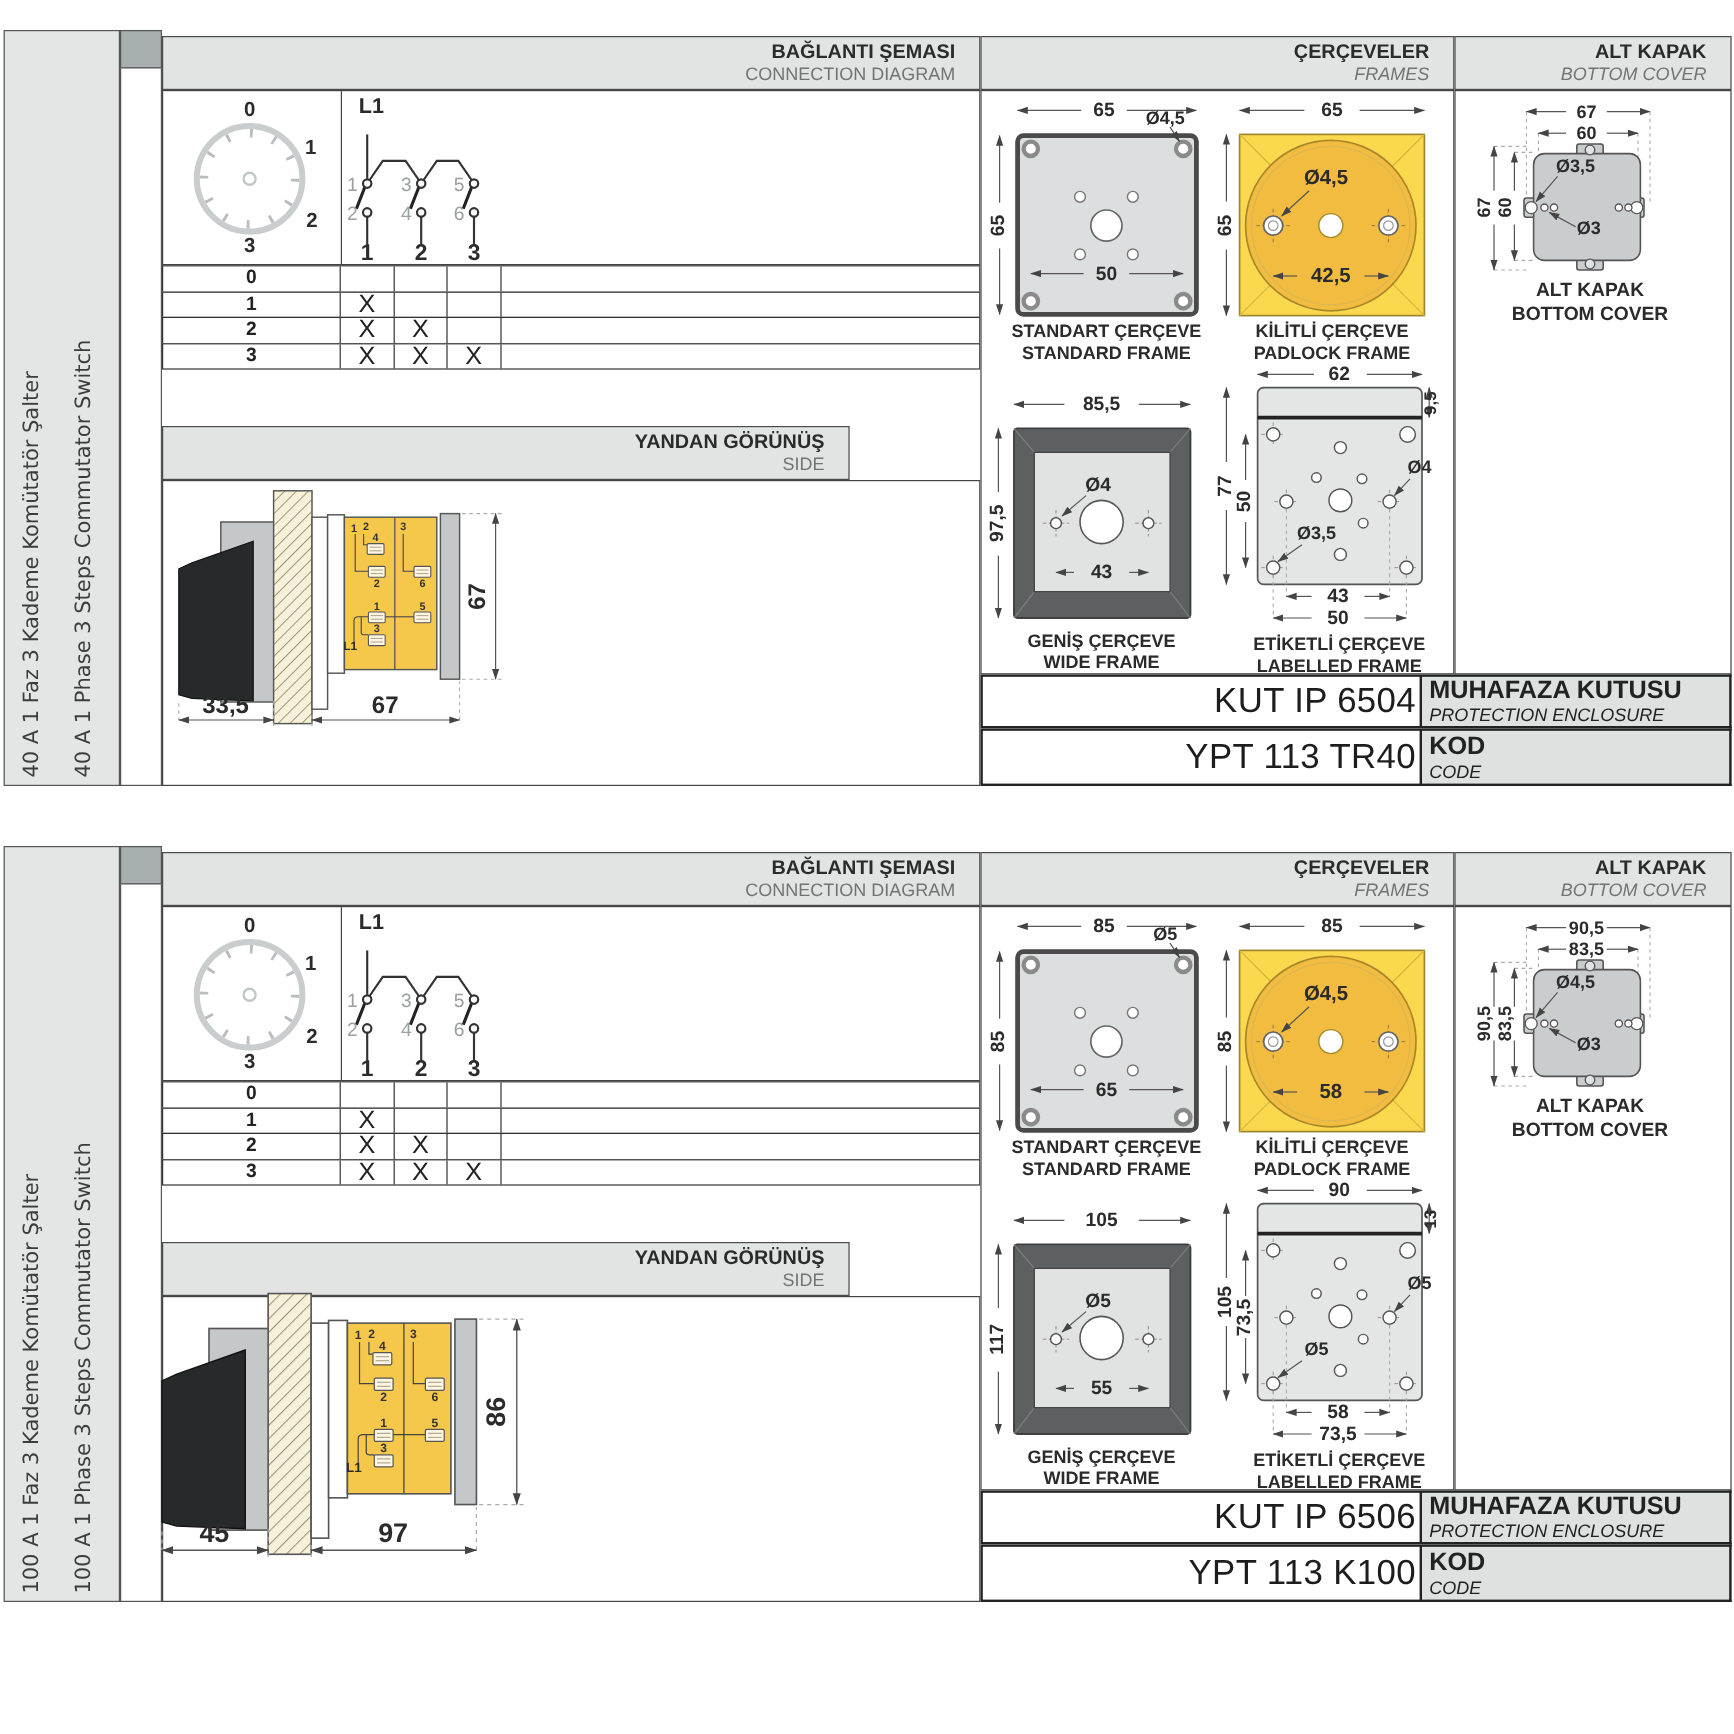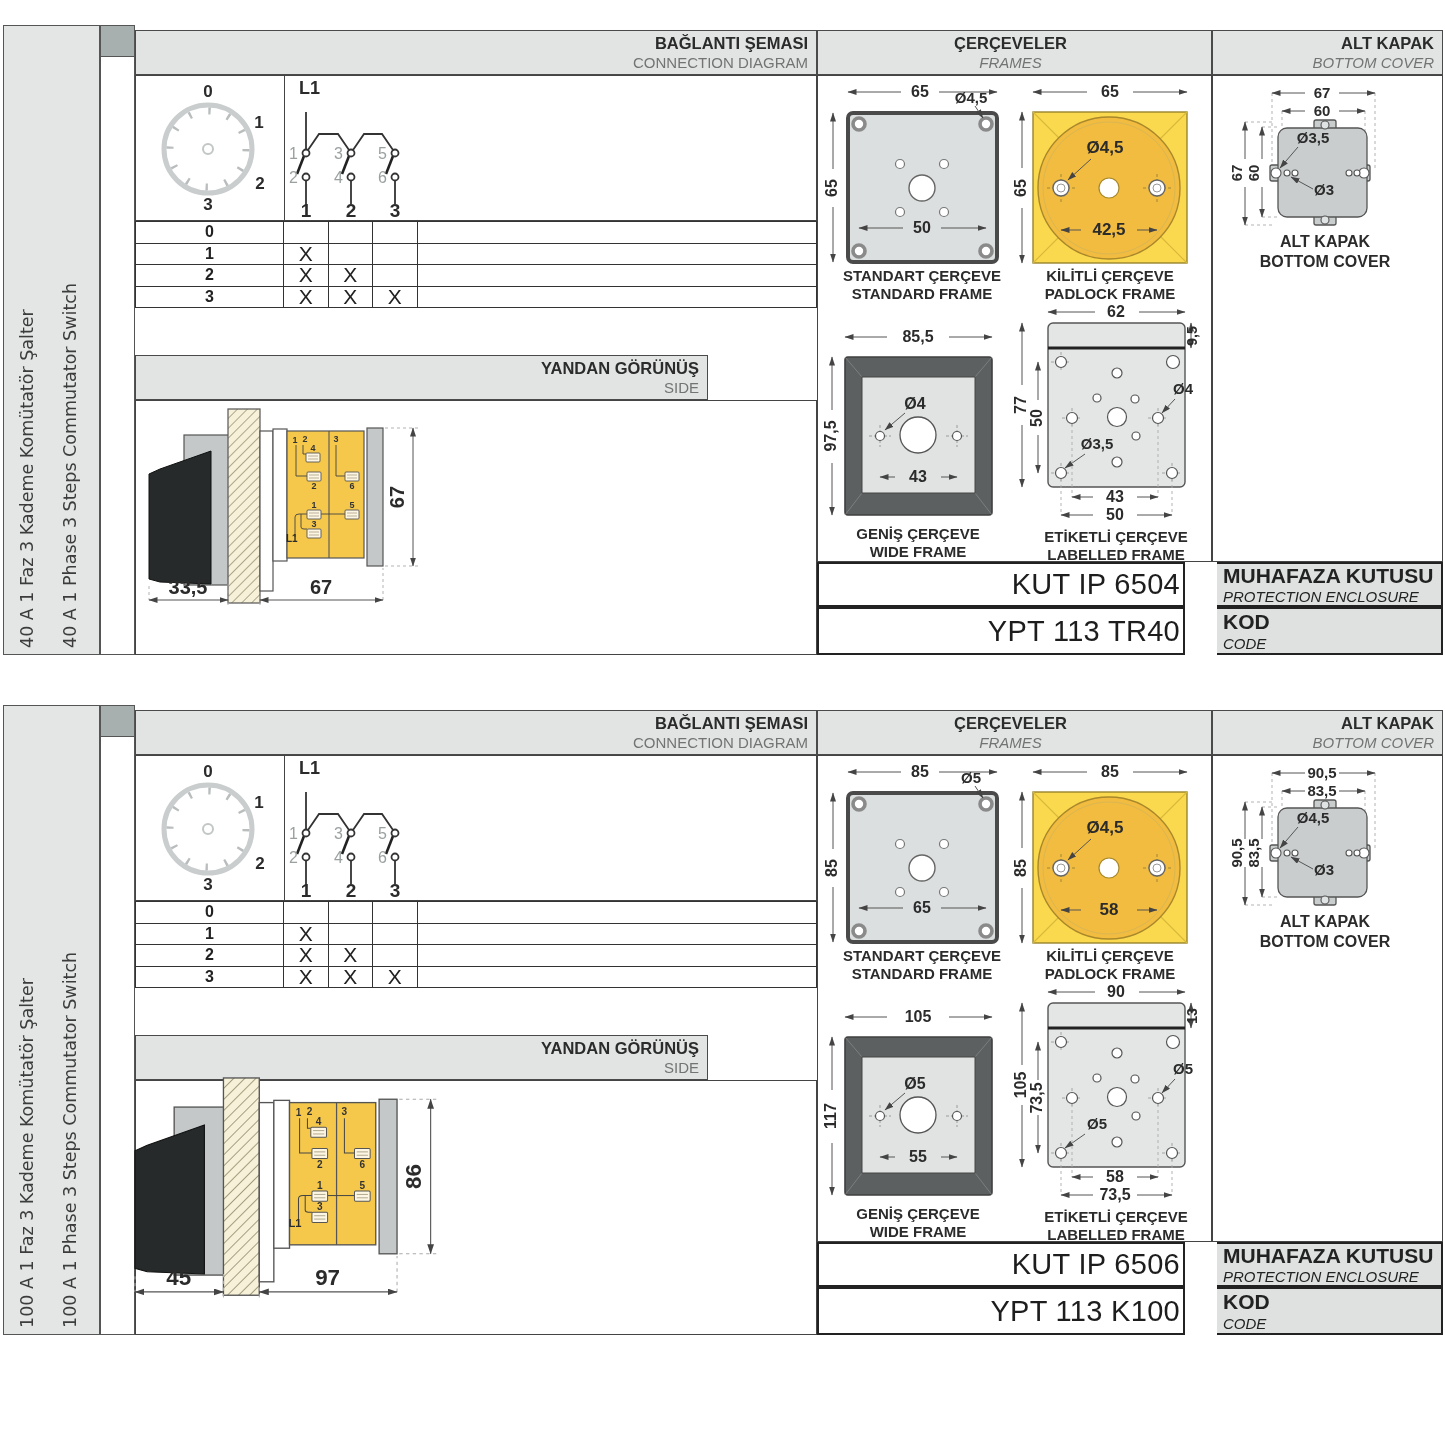--- a/index.html
+++ b/index.html
@@ -6,41 +6,41 @@
     font-family:"Liberation Sans",sans-serif;-webkit-font-smoothing:antialiased;}
   .panel{position:absolute;left:0;width:1445px;height:632px;}
   .panel > *{position:absolute;}
   .sidebar{left:3px;top:0;width:97px;height:630px;background:#e4e6e6;border:1.3px solid #555;box-sizing:border-box;}
   .vtext{position:absolute;bottom:6px;transform-origin:0 100%;transform:rotate(-90deg);white-space:nowrap;
     font-family:"DejaVu Sans",sans-serif;font-size:17.5px;color:#3c3c3c;}
   .v1{left:33px;} .v2{left:76px;}
   .minicol{left:100px;top:0;width:35px;height:630px;background:#fff;border:1.3px solid #555;box-sizing:border-box;}
   .minisq{left:100px;top:0;width:35px;height:32px;background:#a7b0ae;border:1.3px solid #555;box-sizing:border-box;}
   .band{background:#e2e4e4;border:1.3px solid #4a4a4a;box-sizing:border-box;display:flex;flex-direction:column;
-    justify-content:center;align-items:flex-end;padding-right:8px;}
+    justify-content:center;align-items:flex-end;padding-right:20px;}
   .band .tl1{font-weight:bold;font-size:16.5px;color:#2b2b2b;line-height:1.25;}
   .band .tl2{font-size:15px;color:#737373;line-height:1.2;}
   .it{font-style:italic;}
   .hdr-conn{left:135px;top:5px;width:682px;height:45px;}
-  .hdr-frames{left:817px;top:5px;width:395px;height:45px;align-items:center;}
+  .hdr-frames{left:817px;top:5px;width:395px;height:45px;}
   .hdr-cover{left:1212px;top:5px;width:231px;height:45px;}
   .connbox{left:135px;top:50px;width:682px;height:146px;background:#fff;border:1.3px solid #444;box-sizing:border-box;}
   .dialcell{position:absolute;left:0;top:0;width:149px;height:100%;border-right:1.3px solid #444;box-sizing:border-box;}
   .circcell{position:absolute;left:149px;top:0;width:531px;height:100%;}
   .ttable{left:135px;top:196px;width:682px;}
   .trow{display:flex;height:22.5px;border:1.4px solid #333;box-sizing:border-box;background:#fff;}
   .trow + .trow{margin-top:-1px;}
   .tl{width:148px;text-align:center;font-weight:bold;font-size:16px;color:#222;border-right:1.4px solid #333;box-sizing:border-box;line-height:20px;}
   .tc{width:44.5px;text-align:center;font-size:21px;color:#222;border-right:1.4px solid #333;box-sizing:border-box;line-height:19px;}
   .tw{flex:1;}
   .sideband{left:135px;top:330px;width:573px;height:45px;}
   .sidebox{left:135px;top:375px;width:682px;height:255px;background:#fff;border:1.3px solid #444;box-sizing:border-box;}
   .framesbox{left:817px;top:50px;width:395px;height:487px;background:#fff;border:1.3px solid #444;box-sizing:border-box;}
   .coverbox{left:1212px;top:50px;width:231px;height:487px;background:#fff;border:1.3px solid #444;box-sizing:border-box;}
-  .coderow{left:817px;width:626px;display:flex;gap:32px;}
+  .coderow{left:817px;width:626px;display:flex;}
   .r1{top:537px;height:45px;} .r2{top:582px;height:48px;}
   .cval{width:368px;background:#fff;border:2px solid #222;box-sizing:border-box;display:flex;align-items:center;
     justify-content:flex-end;font-size:29px;color:#1d1d1d;padding-right:3px;letter-spacing:.3px;}
   .clab{flex:1;background:#dfe1e1;border:2px solid #222;border-left:none;box-sizing:border-box;padding:2px 6px;
     display:flex;flex-direction:column;justify-content:center;}
   .clab .tl1{font-weight:bold;font-size:21px;color:#222;line-height:1.2;}
   .clab .tl2{font-style:italic;font-size:15px;color:#222;line-height:1.2;}
   svg{position:absolute;overflow:visible;}
   svg text{font-family:"Liberation Sans",sans-serif;fill:#2b2b2b;}
   .dl{font-size:16px;font-weight:bold;text-anchor:middle;}

